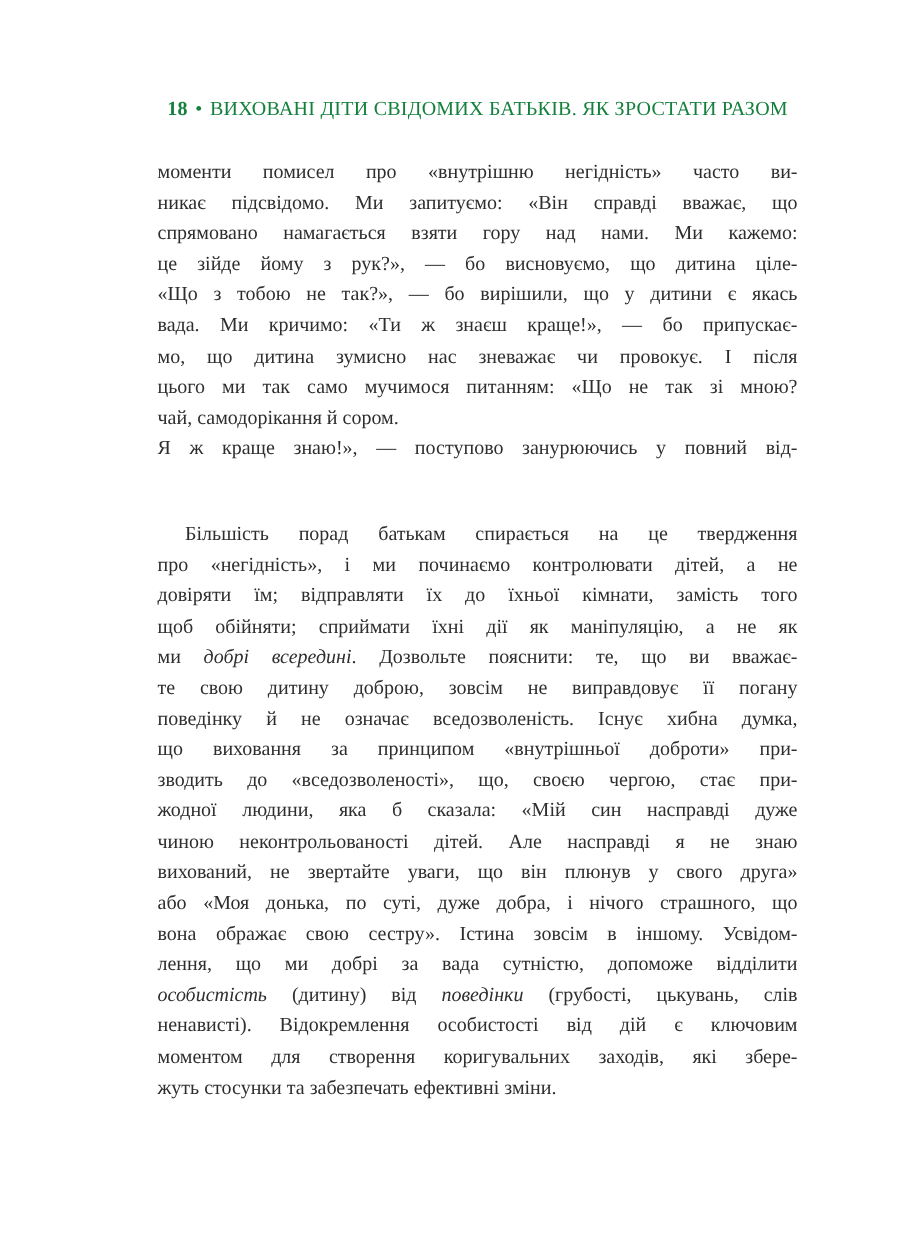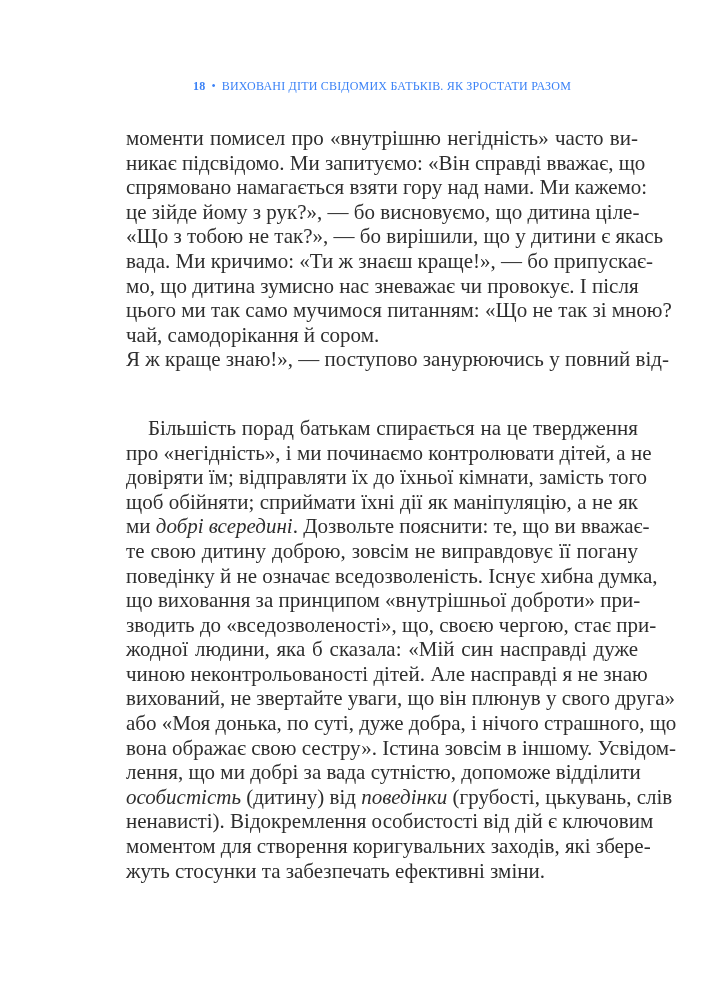--- a/index.html
+++ b/index.html
@@ -3,28 +3,28 @@
 <meta charset="utf-8">
 <style>
   html, body { margin: 0; padding: 0; }
   body {
     width: 728px; height: 1000px; background: #ffffff; position: relative; overflow: hidden;
     font-family: "DejaVu Serif", "Liberation Serif", serif;
     color: #2e2e2e;
   }
   .running-head {
     position: absolute; top: 79px; left: 126px; width: 512px;
-    text-align: center; font-size: 12px; letter-spacing: 0.2px;
-    font-family: "Liberation Serif", serif; color: #3b82f6;
+    text-align: center; font-size: 16px; letter-spacing: 0.2px;
+    font-family: "Liberation Serif", serif; color: #15803d;
   }
   .running-head .pg { font-weight: bold; }
   .running-head .sep { margin: 0 6px; }
   .body {
     position: absolute; top: 126px; left: 126px; width: 512px;
-    font-size: 21px; line-height: 24.6px;
+    font-size: 16px; line-height: 24.6px;
     font-family: "Liberation Serif", serif;
   }
   .line { display: block; text-align: justify; text-align-last: justify; white-space: nowrap; height: 24.6px; }
   .line.last { text-align-last: left; }
   .line.indent { padding-left: 22px; margin-top: 44px; }
   .line > span { }
   em { font-style: italic; }
 </style>
 </head>
 <body>

